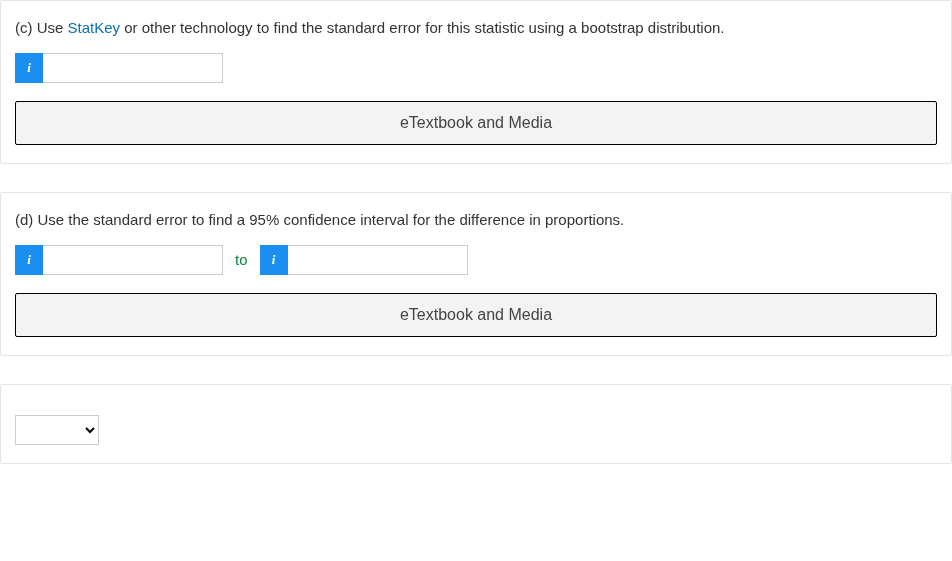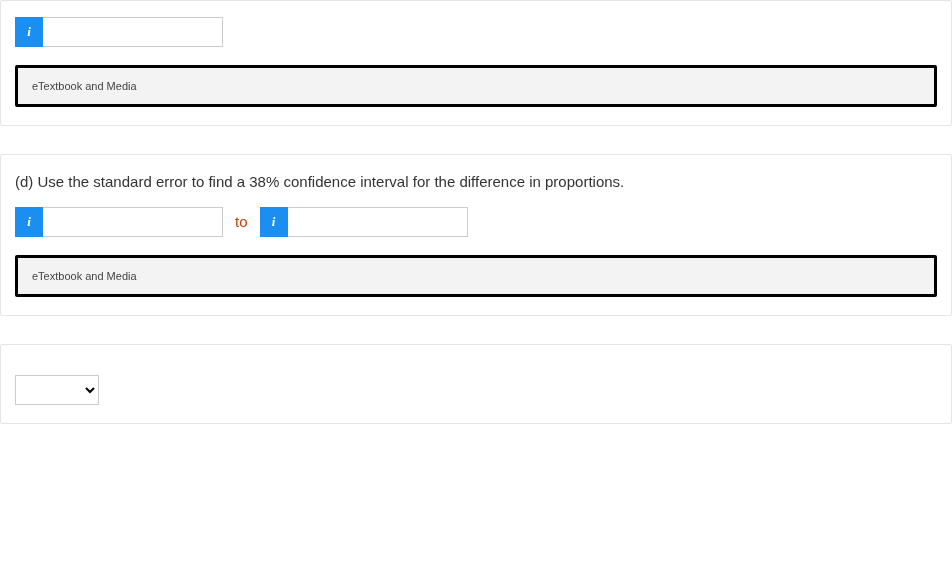--- a/index.html
+++ b/index.html
@@ -55,56 +55,60 @@
     height: 30px;
     width: 180px;
     border: 1px solid #ccc;
     border-left: none;
     padding: 2px 6px;
     font-size: 14px;
     outline: none;
   }
   .sep {
     padding: 0 12px;
-    color: #c2410c;
+    color: #15803d;
   }
   .media-bar {
     background: #f3f3f3;
-    border: 3px solid #000000;
+    border: 1px solid #000000;
     border-radius: 2px;
     padding: 12px 14px;
     color: #444;
-    font-size: 11px;
+    font-size: 16px;
     cursor: pointer;
+    text-align: center;
   }
   .select-wrap {
     margin-top: 14px;
   }
   .answer-select {
     height: 30px;
     min-width: 84px;
     border: 1px solid #ccc;
     background: #fff;
     font-size: 14px;
     padding: 2px 4px;
   }
 </style>
 </head>
 <body>
 
 <div class="question-block">
+  <div class="prompt">
+    <span>(c) Use </span><a class="link">StatKey</a><span> or other technology to find the standard error for this statistic using a bootstrap distribution.</span>
+  </div>
   <div class="input-row">
     <span class="info-btn">i</span>
     <input class="answer-input" type="text" value="" style="">
   </div>
   <div class="media-bar">eTextbook and Media</div>
 </div>
 
 <div class="question-block">
-  <div class="prompt">(d) Use the standard error to find a 38% confidence interval for the difference in proportions.</div>
+  <div class="prompt">(d) Use the standard error to find a 95% confidence interval for the difference in proportions.</div>
   <div class="input-row">
     <span class="info-btn">i</span>
     <input class="answer-input" type="text" value="" style="">
     <span class="sep">to</span>
     <span class="info-btn">i</span>
     <input class="answer-input" type="text" value="" style="">
   </div>
   <div class="media-bar">eTextbook and Media</div>
 </div>
 

